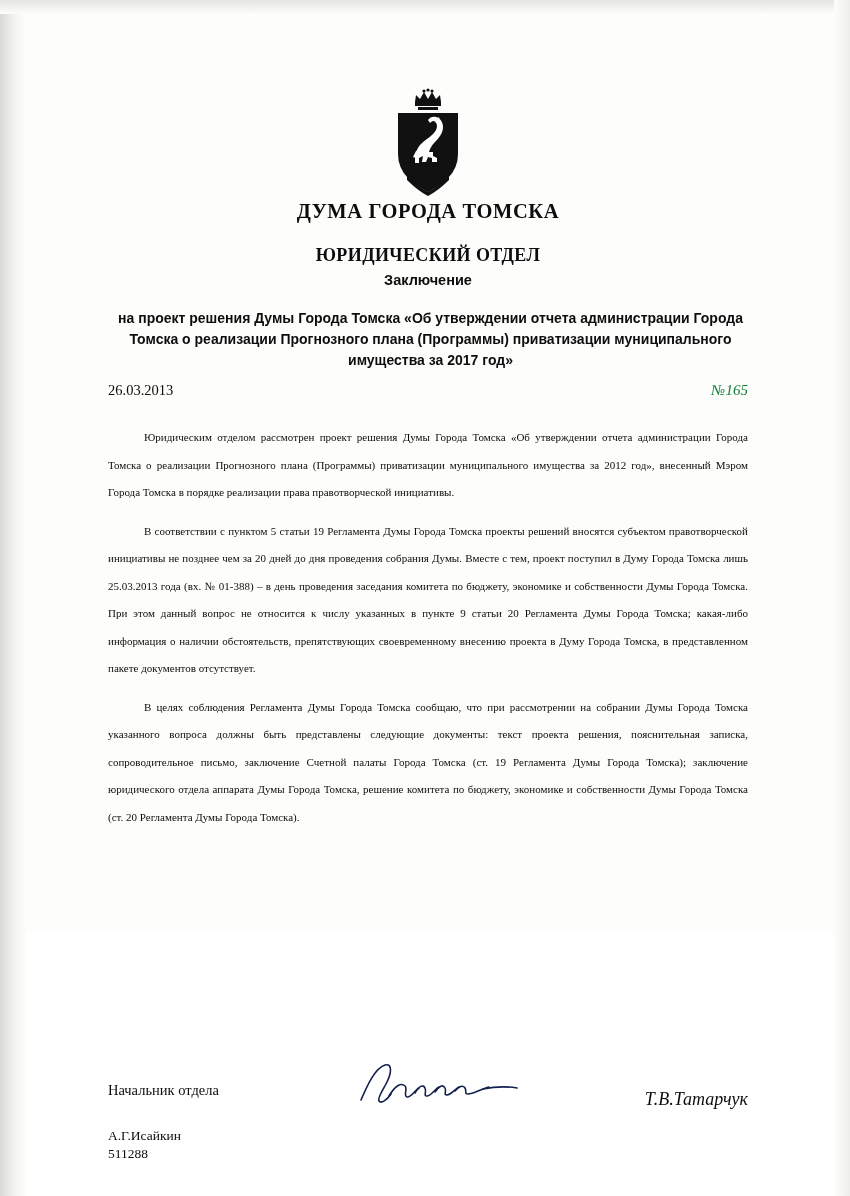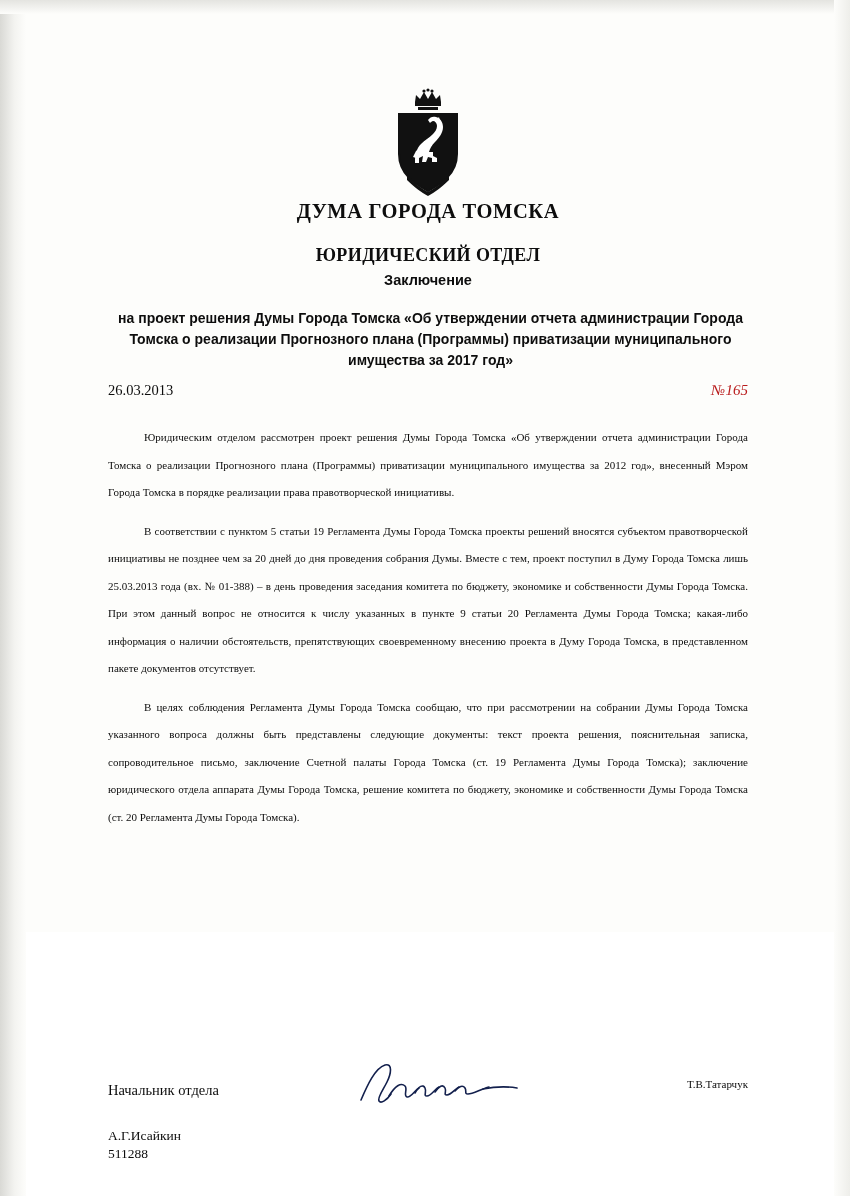--- a/index.html
+++ b/index.html
@@ -115,21 +115,21 @@
     left: 0;
     top: 0;
     font-size: 14.5px;
   }
   .meta-number {
     position: absolute;
     right: 0;
     top: 0;
     font-size: 15px;
     font-style: italic;
-    color: #b91c1c;
+    color: #15803d;
   }
 
   
   .body-text {
     position: absolute;
     top: 424px;
     left: 0;
     width: 640px;
   }
   .body-text p {
@@ -150,22 +150,23 @@
   }
   .sign-title {
     position: absolute;
     left: 0;
     top: 4px;
     font-size: 14.5px;
   }
   .sign-name {
     position: absolute;
     right: 0;
-    top: 0;
-    font-size: 11px;
+    top: 11px;
+    font-size: 18px;
+    font-style: italic;
   }
   .signature-mark {
     position: absolute;
     left: 245px;
     top: -18px;
     width: 180px;
     height: 46px;
   }
 
   

